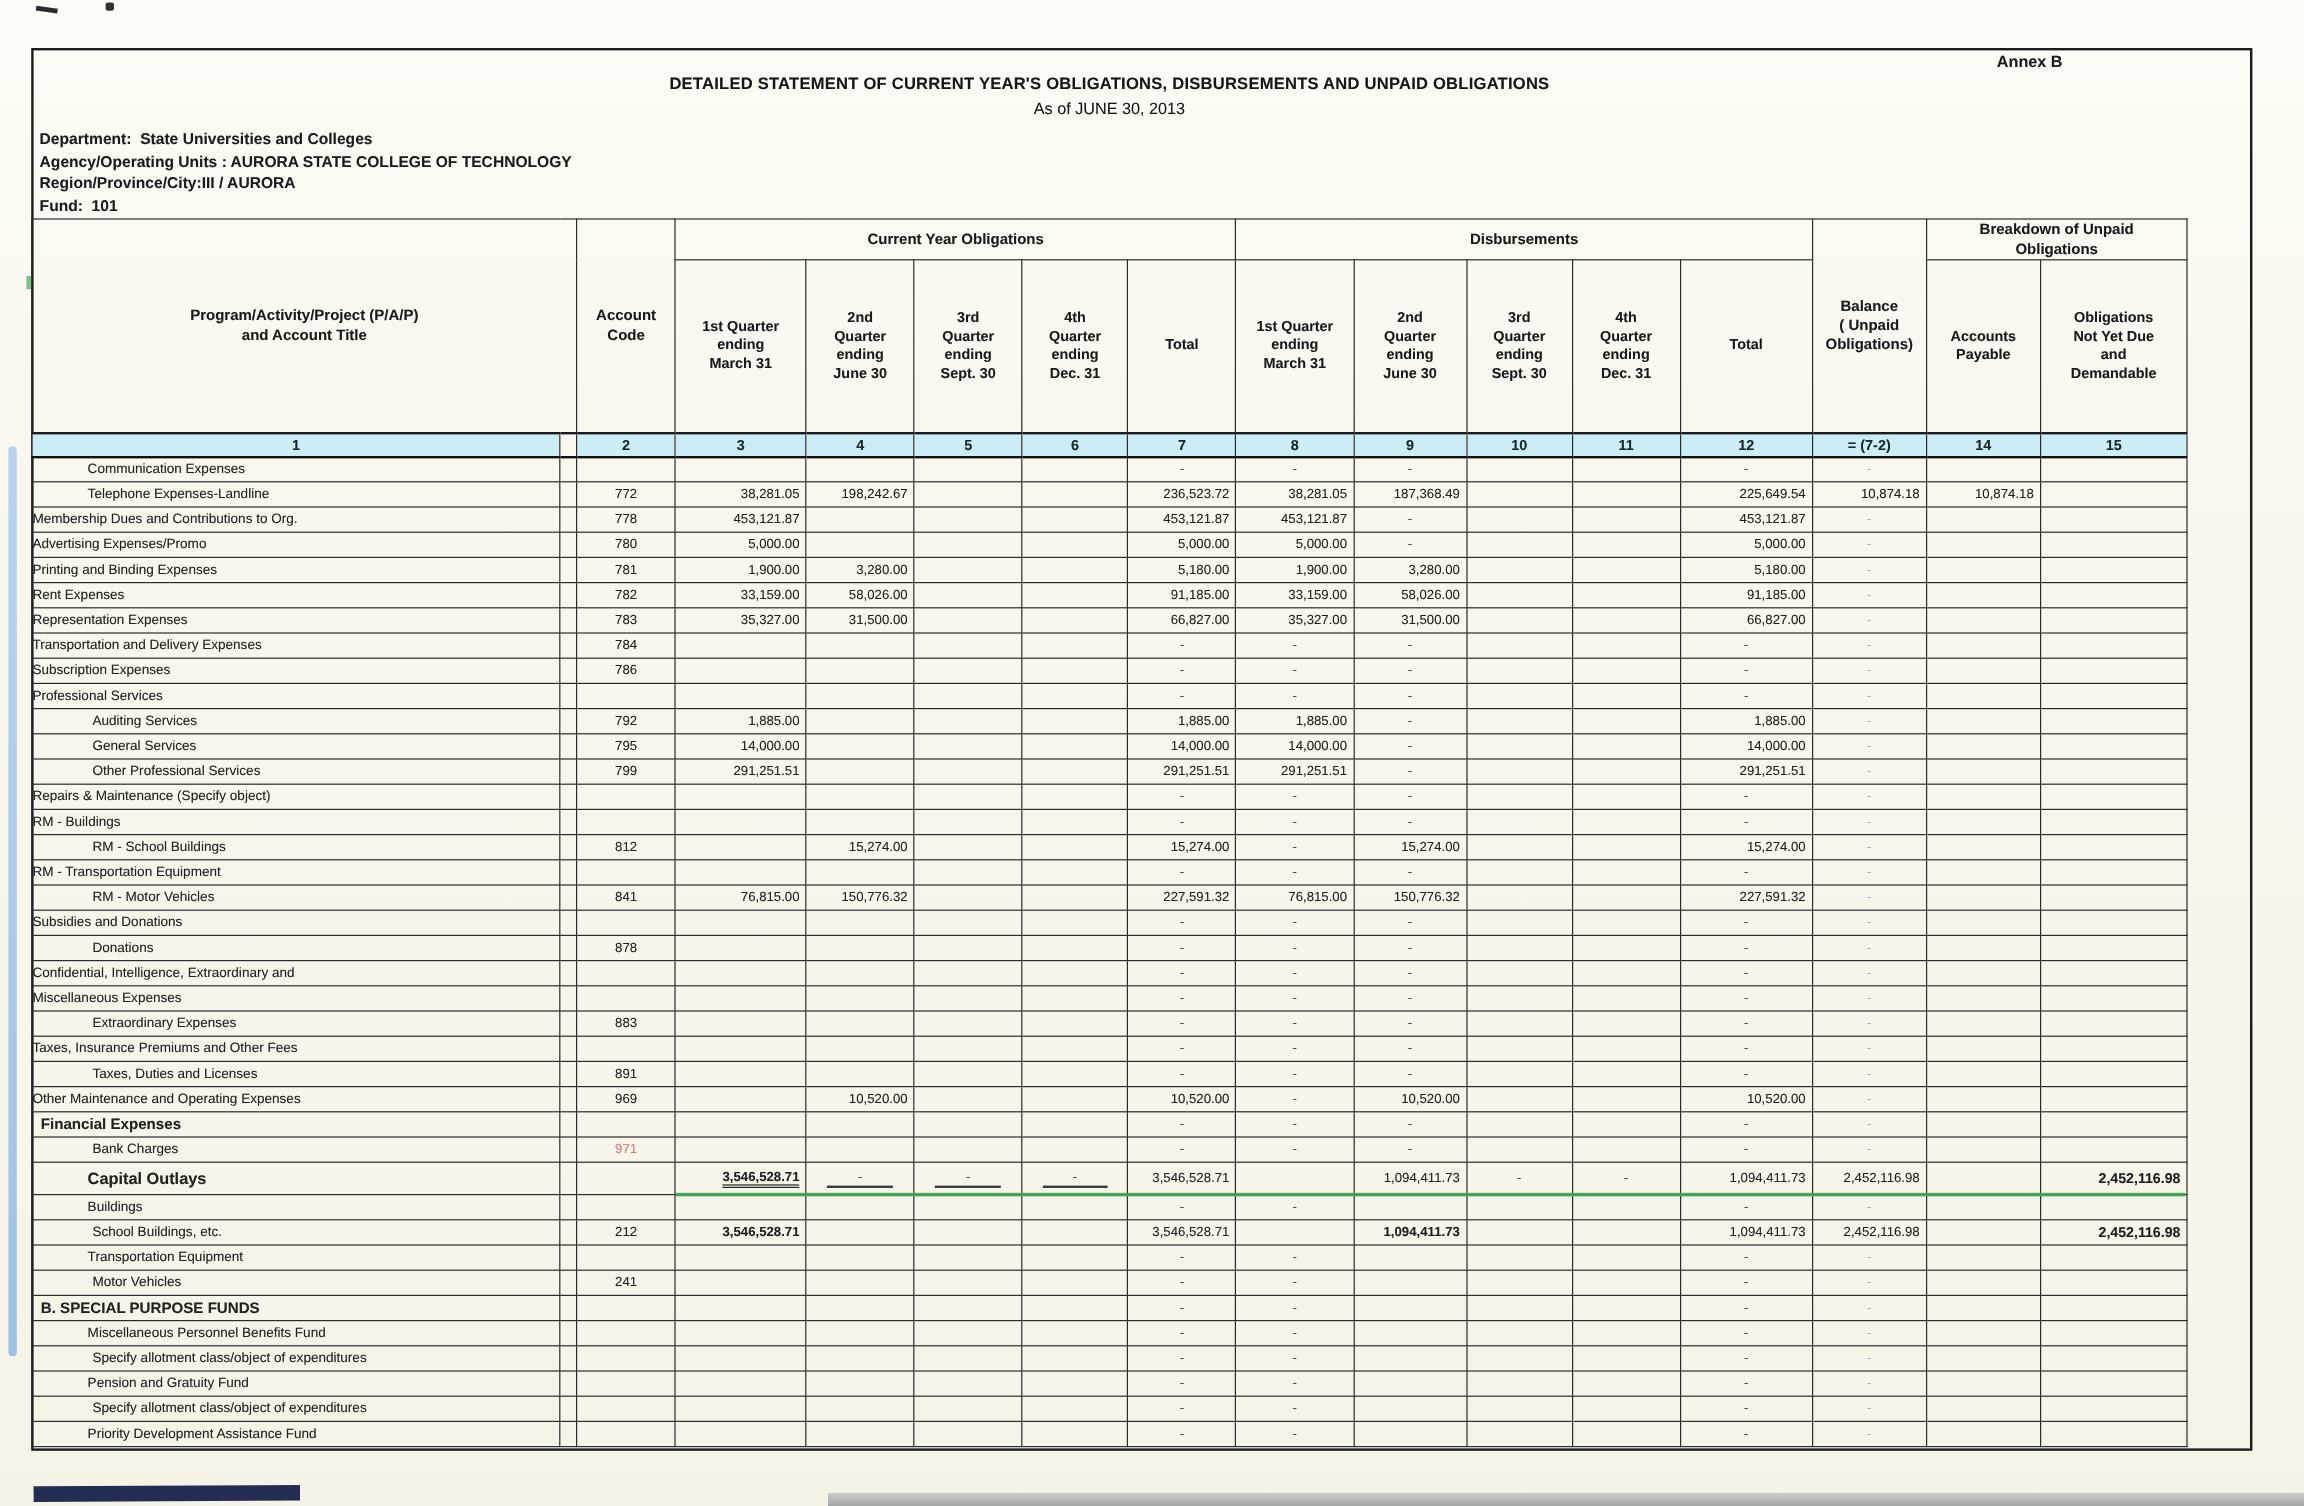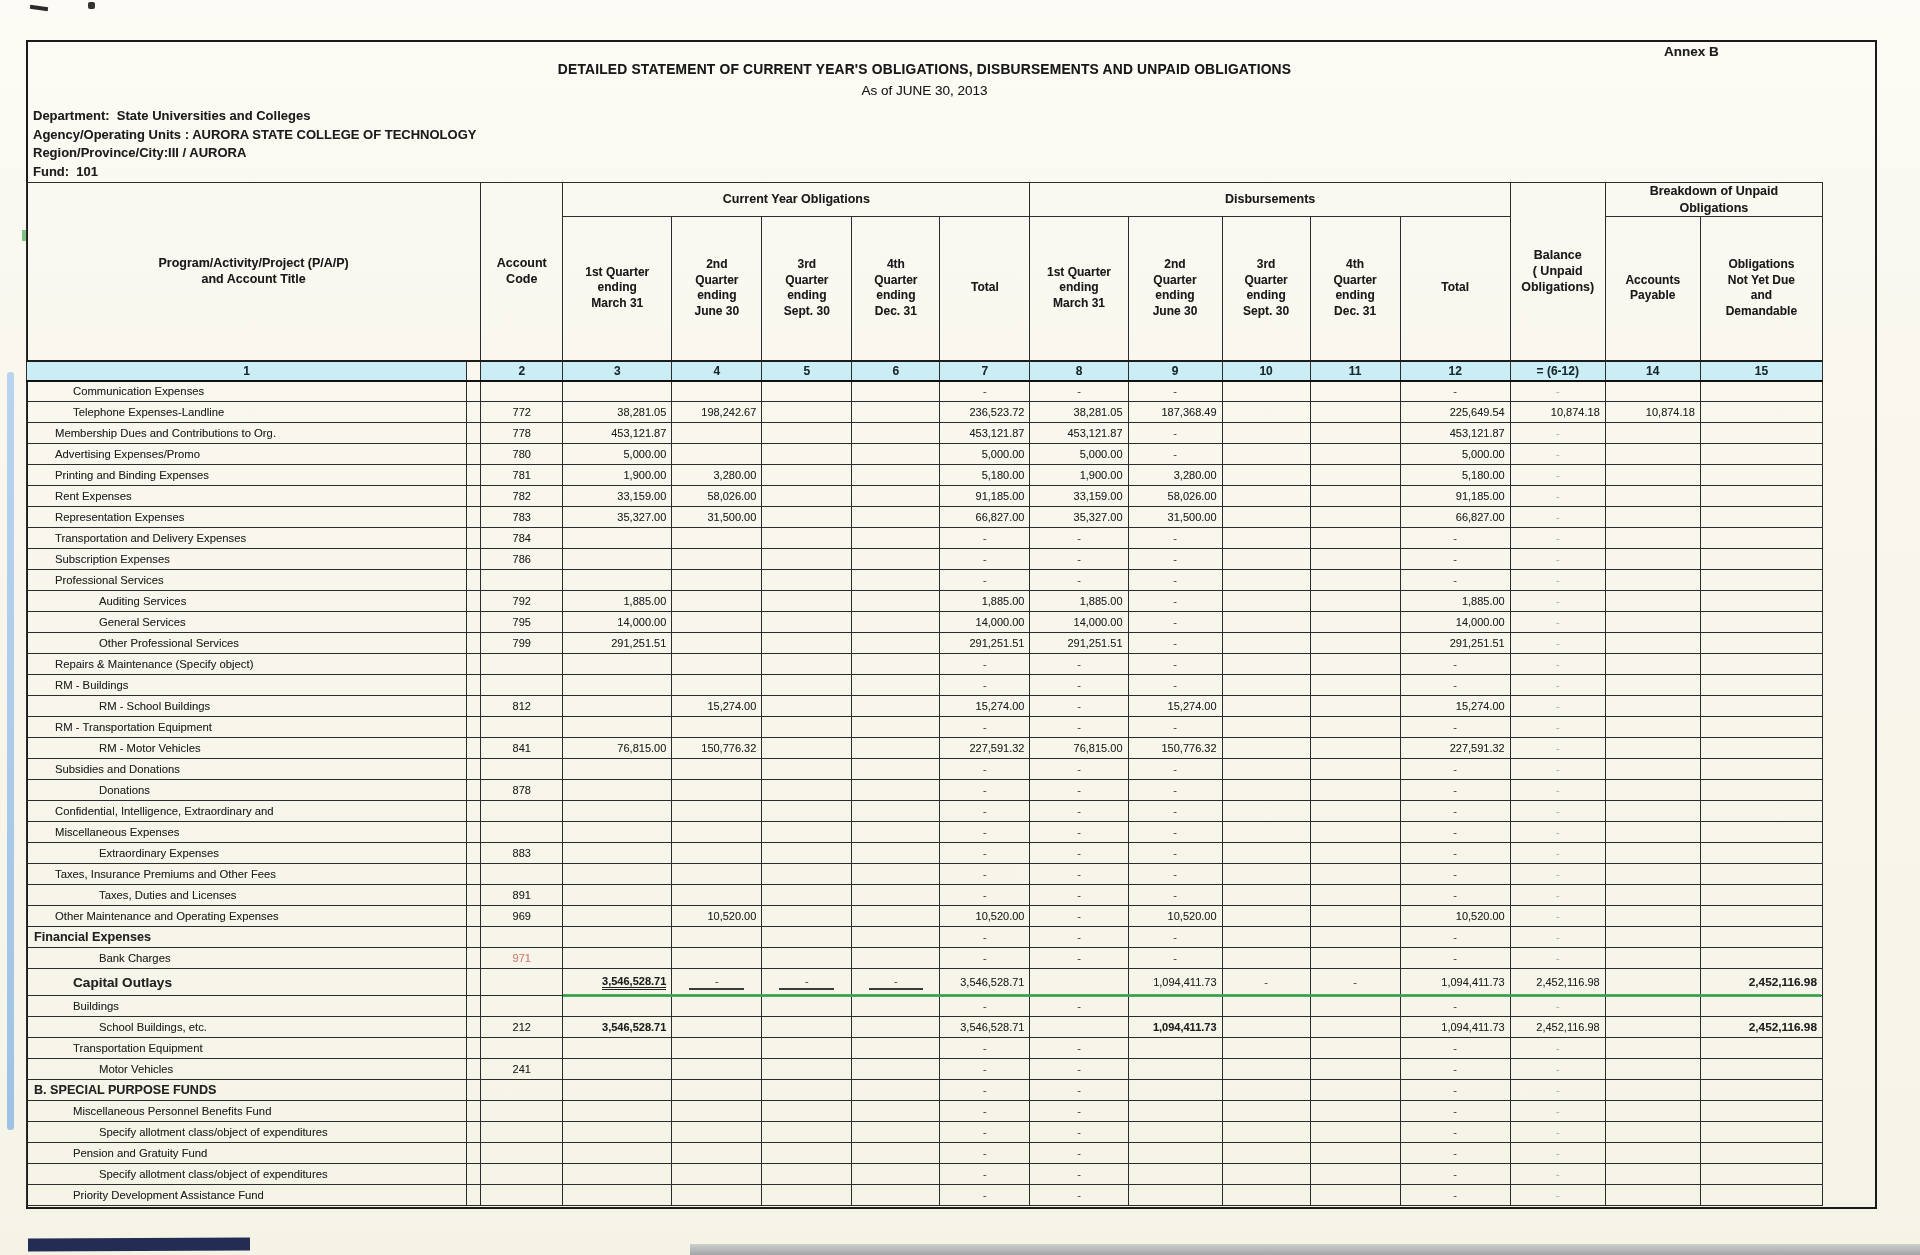--- a/index.html
+++ b/index.html
@@ -27,23 +27,23 @@
   thead tr.sub th { height:144px; }
   thead tr.num td { height:20px; background:#cbedf6; font-weight:700; font-size:12px;
                     text-align:center; color:#17272b; border-top:2px solid #1d1d1d;
                     border-bottom:2.6px solid #111; }
   thead tr.num td.c-gap { background:transparent; }
 
   tbody td { height:21px; font-size:11px; color:#1e1e1e; vertical-align:middle;
              border-color:#333; }
   td.c-label { font-size:11.3px; white-space:nowrap; color:#222; }
   td.c-label.ind0 { padding-left:7px; }
-  td.c-label.ind1 { padding-left:28px; }
+  td.c-label.ind1 { padding-left:0; }
   td.c-label.ind2 { padding-left:46px; }
-  td.c-label.ind3 { padding-left:72px; }
+  td.c-label.ind3 { padding-left:50px; }
   td.c-gap  { padding:0; }
   td.c-code { text-align:center; font-size:11px; }
   td.c-code.red { color:#e0817d;margin-top:16px; }
   td.c-val  { text-align:right; padding-right:5px; }
   td.c-val.dash { text-align:center; padding-right:0; color:#474747; }
   td.c-val.dash.faint { color:#a3bcbe; }
   td.c-val.bold { font-weight:700; }
   td.c-val.col15 { font-weight:600; font-size:11.8px; }
 
   tr.r-section td.c-label { font-weight:700; font-size:12.6px; }
@@ -170,21 +170,21 @@
         <td>3</td>
         <td>4</td>
         <td>5</td>
         <td>6</td>
         <td>7</td>
         <td>8</td>
         <td>9</td>
         <td>10</td>
         <td>11</td>
         <td>12</td>
-        <td>= (6-12)</td>
+        <td>= (7-2)</td>
         <td>14</td>
         <td>15</td>
       </tr>
     </thead>
     <tbody id="tbody">
         <tr>
           <td class="c-label ind2">Communication Expenses</td>
           <td class="c-gap"></td>
           <td class="c-code"></td>
           <td class="c-val col3"></td>

